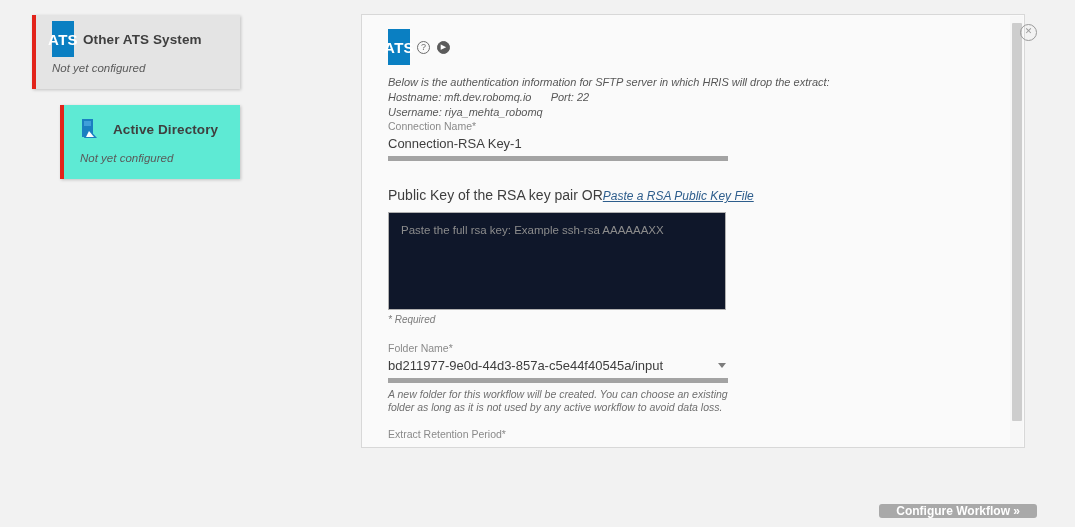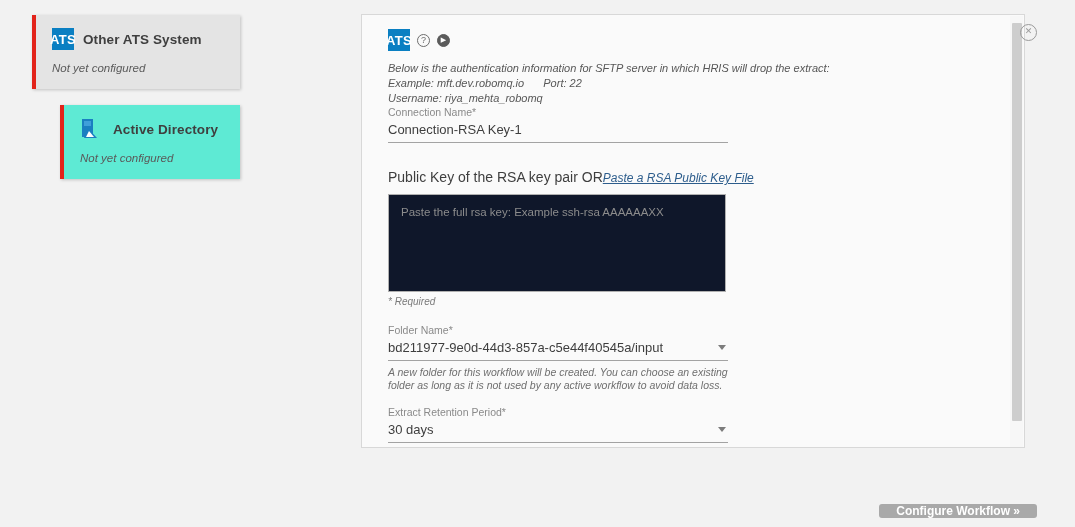--- a/index.html
+++ b/index.html
@@ -51,24 +51,24 @@
   .card-sub {
     margin-top: 11px;
     font-style: italic;
     font-size: 11.5px;
     color: #5a5a5a;
   }
 
   
   .ats-icon {
     width: 22px;
-    height: 22px;
+    height: 36px;
     background: #0a7fc2;
     color: #fff;
-    font-size: 13px;
+    font-size: 15px;
     font-weight: bold;
     letter-spacing: .3px;
     display: flex;
     align-items: center;
     justify-content: center;
     flex: none;
   }
   .ad-icon { width: 24px; height: 22px; flex: none; }
 
   
@@ -142,21 +142,21 @@
   .field { margin-bottom: 4px; }
   .field-label {
     font-size: 10.5px;
     color: #8a8a8a;
     margin-bottom: 2px;
   }
   .field-value {
     font-size: 13px;
     color: #3e3e3e;
     padding: 2px 0 5px 0;
-    border-bottom: 1px solid #a3a3a3;
+    border-bottom: 5px solid #a3a3a3;
     width: 340px;
     box-sizing: border-box;
   }
   .field-value.select {
     display: flex;
     align-items: center;
     justify-content: space-between;
     cursor: pointer;
   }
   .caret {
@@ -277,21 +277,21 @@
 
     <div class="modal-titlerow">
       <span class="ats-icon">ATS</span>
       <span class="circ-icon">?</span>
       <span class="circ-icon filled">▶</span>
     </div>
 
     <div class="auth-info">
       <div>Below is the authentication information for SFTP server in which HRIS will drop the extract:</div>
       <div>
-        <span>Example:</span>
+        <span>Hostname:</span>
         <span>mft.dev.robomq.io</span>
         <span class="gap"></span>
         <span>Port:</span>
         <span>22</span>
       </div>
       <div>
         <span>Username:</span>
         <span>riya_mehta_robomq</span>
       </div>
     </div>

